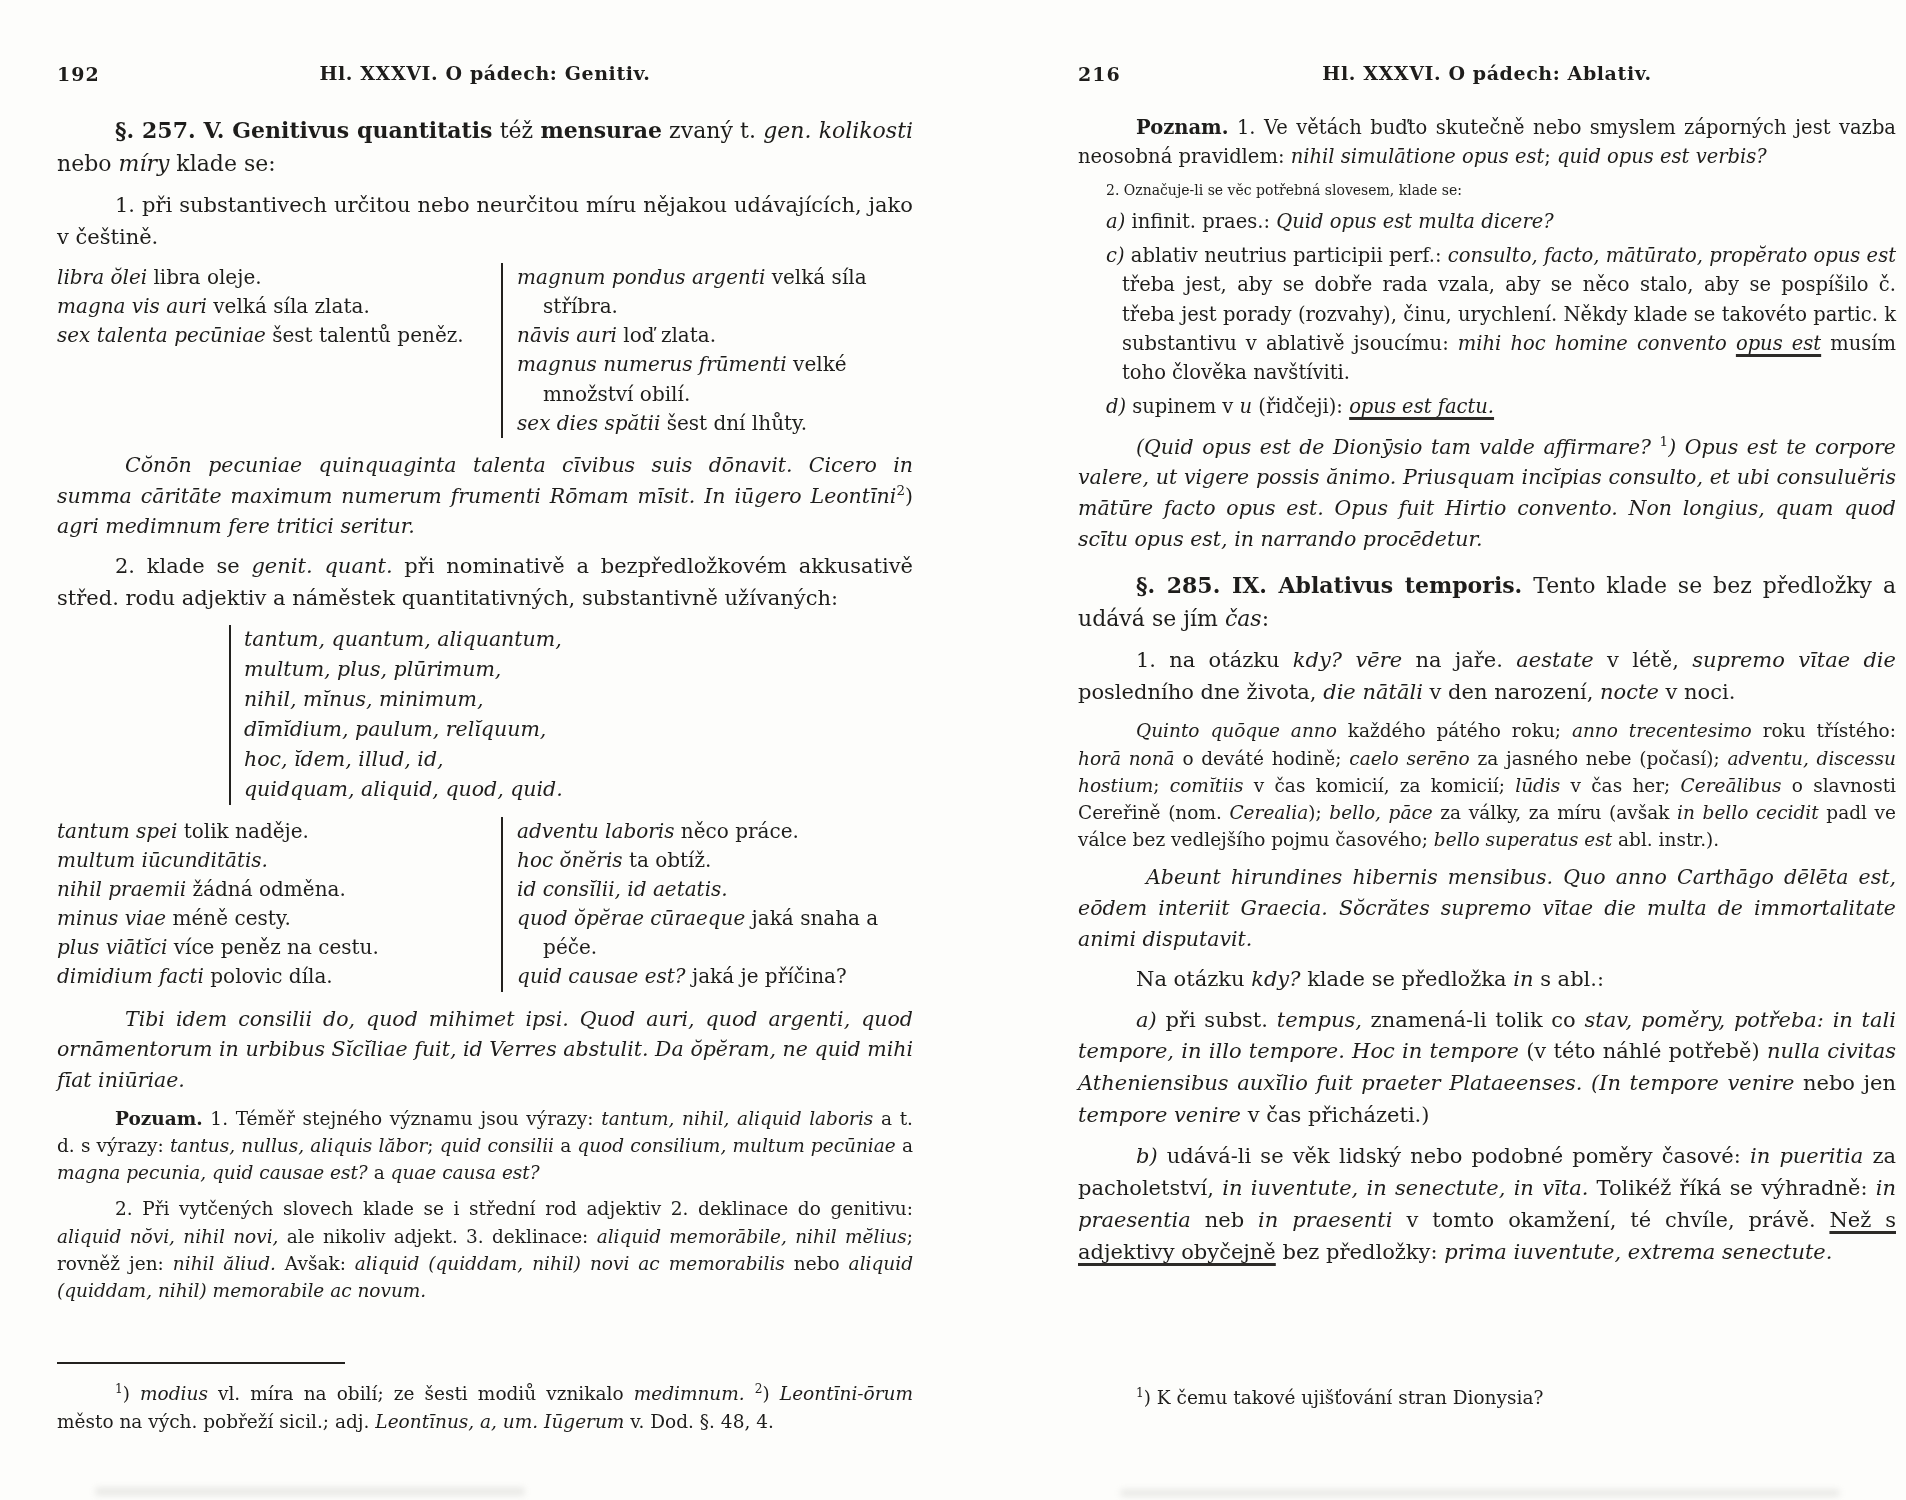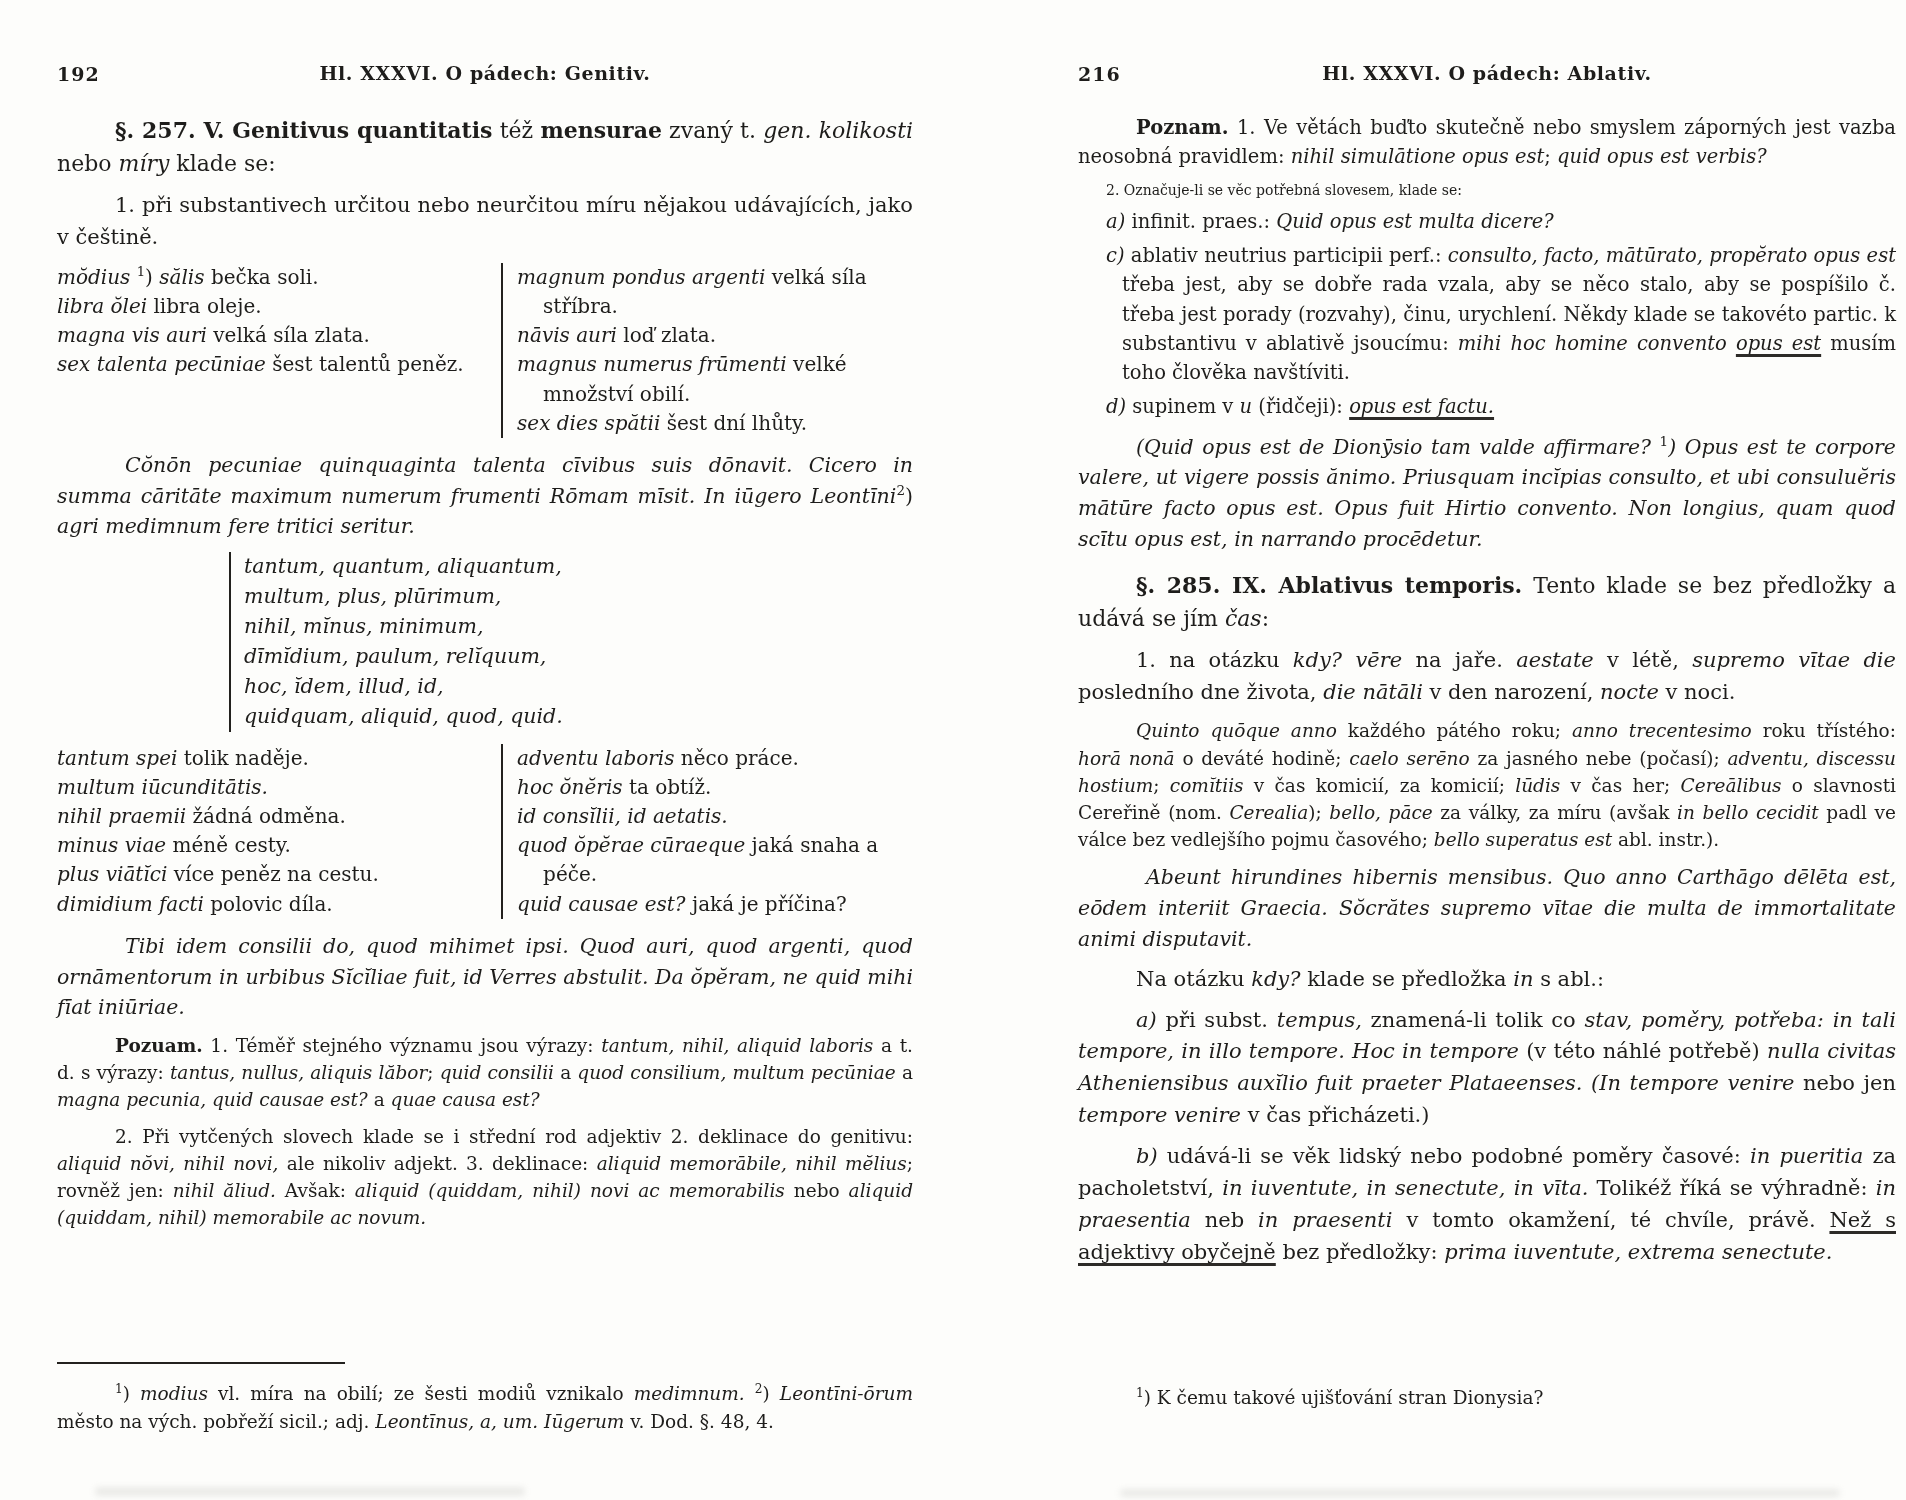--- a/index.html
+++ b/index.html
@@ -75,36 +75,36 @@
       <span class="page-num">192</span>
       <span class="running-title">Hl. XXXVI. O pádech: Genitiv.</span>
     </header>
 
     <p class="sec-heading"><span class="run-b">§. 257. V. Genitivus quantitatis</span><span class="run-n"> též </span><span class="run-b">mensurae</span><span class="run-n"> zvaný t. </span><span class="run-i">gen. kolikosti</span><span class="run-n"> nebo </span><span class="run-i">míry</span><span class="run-n"> klade se:</span></p>
 
     <p class="para indent"><span class="run-n">1. při substantivech určitou nebo neurčitou míru nějakou udávajících, jako v češtině.</span></p>
 
     <div class="ex-table">
       <div class="ex-col ex-col-l">
-          <div class="line"><span class="run-i">mŏdius </span><span class="run-sup">1</span><span class="run-n">) </span><span class="run-i">sălis</span><span class="run-n"> bečka soli.</span></div>
           <div class="line"><span class="run-i">libra ŏlei</span><span class="run-n"> libra oleje.</span></div>
           <div class="line"><span class="run-i">magna vis auri</span><span class="run-n"> velká síla zlata.</span></div>
           <div class="line"><span class="run-i">sex talenta pecūniae</span><span class="run-n"> šest talentů peněz.</span></div>
         </div>
       <div class="ex-divider"></div>
       <div class="ex-col ex-col-r">
           <div class="line"><span class="run-i">magnum pondus argenti</span><span class="run-n"> velká síla stříbra.</span></div>
           <div class="line"><span class="run-i">nāvis auri</span><span class="run-n"> loď zlata.</span></div>
           <div class="line"><span class="run-i">magnus numerus frūmenti</span><span class="run-n"> velké množství obilí.</span></div>
           <div class="line"><span class="run-i">sex dies spătii</span><span class="run-n"> šest dní lhůty.</span></div>
         </div>
     </div>
 
     <p class="para latin indent-lg"><span class="run-i">Cŏnōn pecuniae quinquaginta talenta cīvibus suis dōnavit. Cicero in summa cāritāte maximum numerum frumenti Rōmam mīsit. In iūgero Leontīni</span><span class="run-sup">2</span><span class="run-n">) </span><span class="run-i">agri medimnum fere tritici seritur.</span></p>
 
+    <p class="para indent"><span class="run-n">2. klade se </span><span class="run-i">genit. quant.</span><span class="run-n"> při nominativě a bezpředložkovém akkusativě střed. rodu adjektiv a náměstek quantitativných, substantivně užívaných:</span></p>
 
     <div class="brace-list">
         <div class="line"><span class="run-i">tantum, quantum, aliquantum,</span></div>
         <div class="line"><span class="run-i">multum, plus, plūrimum,</span></div>
         <div class="line"><span class="run-i">nihil, mĭnus, minimum,</span></div>
         <div class="line"><span class="run-i">dīmĭdium, paulum, relĭquum,</span></div>
         <div class="line"><span class="run-i">hoc, ĭdem, illud, id,</span></div>
         <div class="line"><span class="run-i">quidquam, aliquid, quod, quid.</span></div>
       </div>
 

